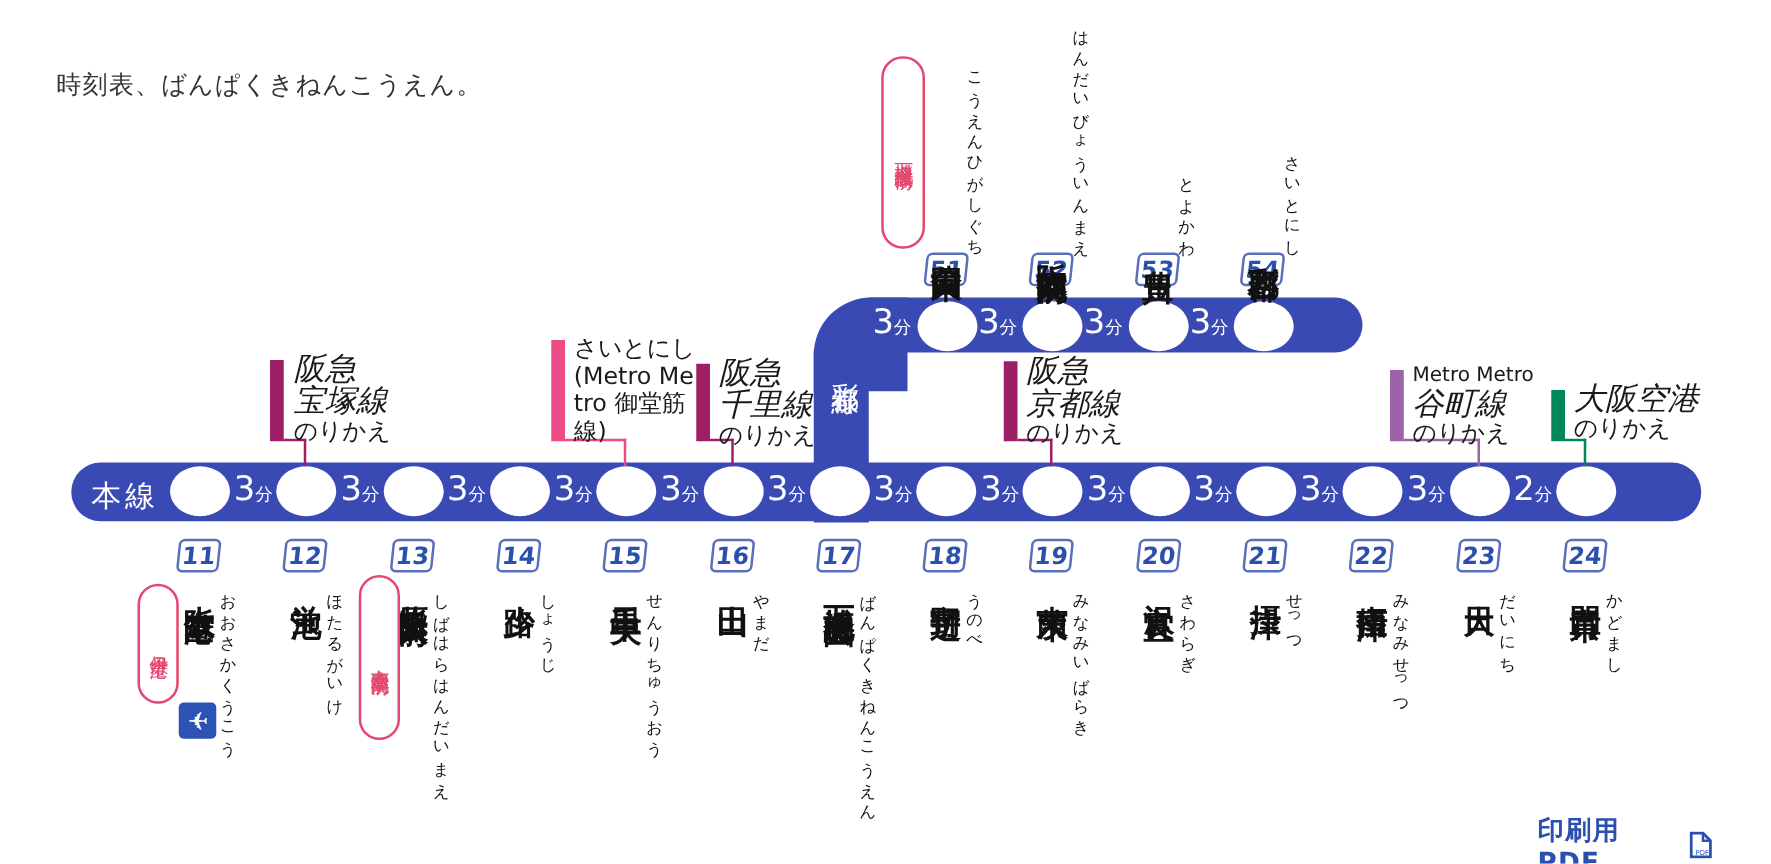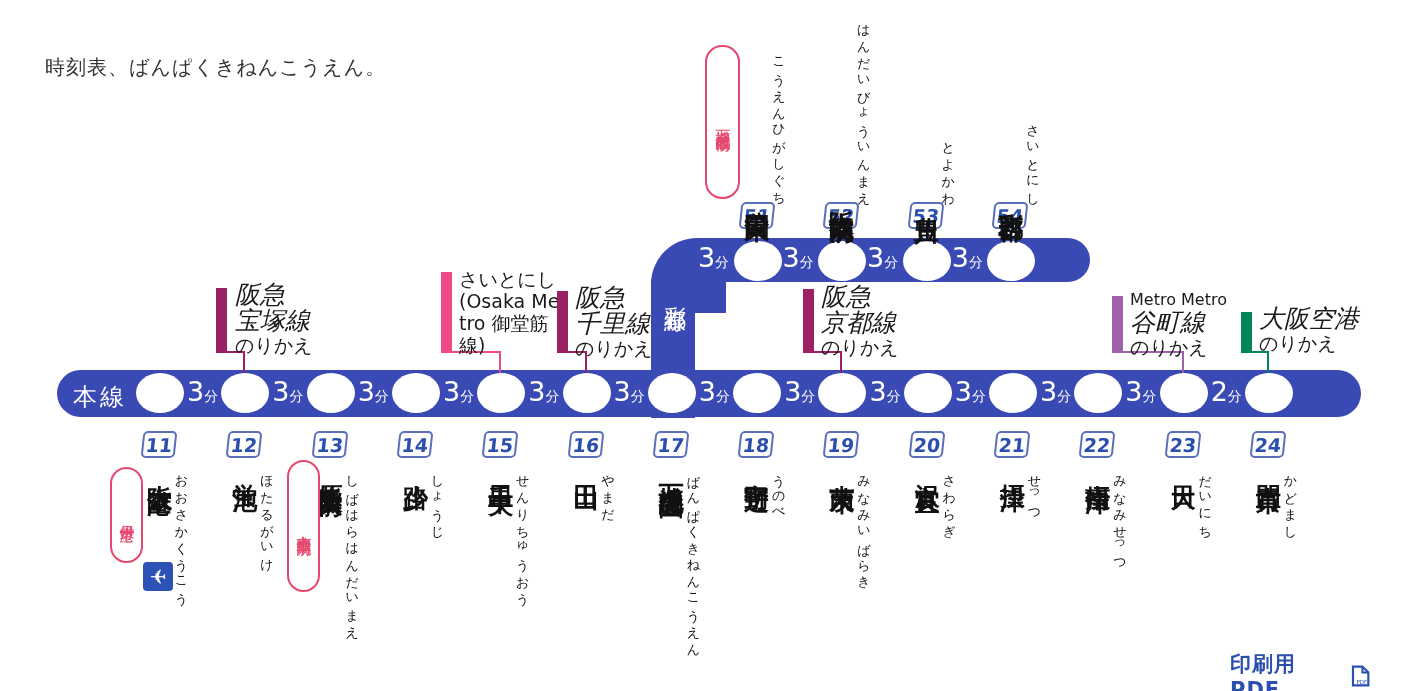--- a/index.html
+++ b/index.html
@@ -112,21 +112,21 @@
       <div class="badge" style="left: 483.2px; top: 431px;">15</div>
       <div class="name-wrap" style="left: 486.2px; top: 464px;">
         <span class="kanji">千里中央</span>
         <span class="kana">せんりちゅうおう</span>
       </div>
       <div class="interval" style="left: 517.85px; top: 376px;"><span class="min">3</span><span class="unit">分</span></div>
       <div class="tbar" style="left: 441px; top: 272px; height: 81px; background: rgb(237, 75, 135);"></div>
       <div class="tconn" style="left: 452px; top: 351px; width: 49.2px; height: 22px; border-color: rgb(237, 75, 135);"></div>
       <div class="tlabel" style="left: 459px; top: 268px;">
         <div class="f19">さいとにし</div>
-        <div class="f19">(Osaka Me</div>
+        <div class="f19">(Metro Me</div>
         <div class="f19">tro 御堂筋</div>
         <div class="f19">線)</div>
       </div>
       <div class="oval" style="left: 562.5px; top: 373px;"></div>
       <div class="badge" style="left: 568.5px; top: 431px;">16</div>
       <div class="name-wrap" style="left: 571.5px; top: 464px;">
         <span class="kanji">山田</span>
         <span class="kana">やまだ</span>
       </div>
       <div class="interval" style="left: 603.15px; top: 376px;"><span class="min">3</span><span class="unit">分</span></div>

